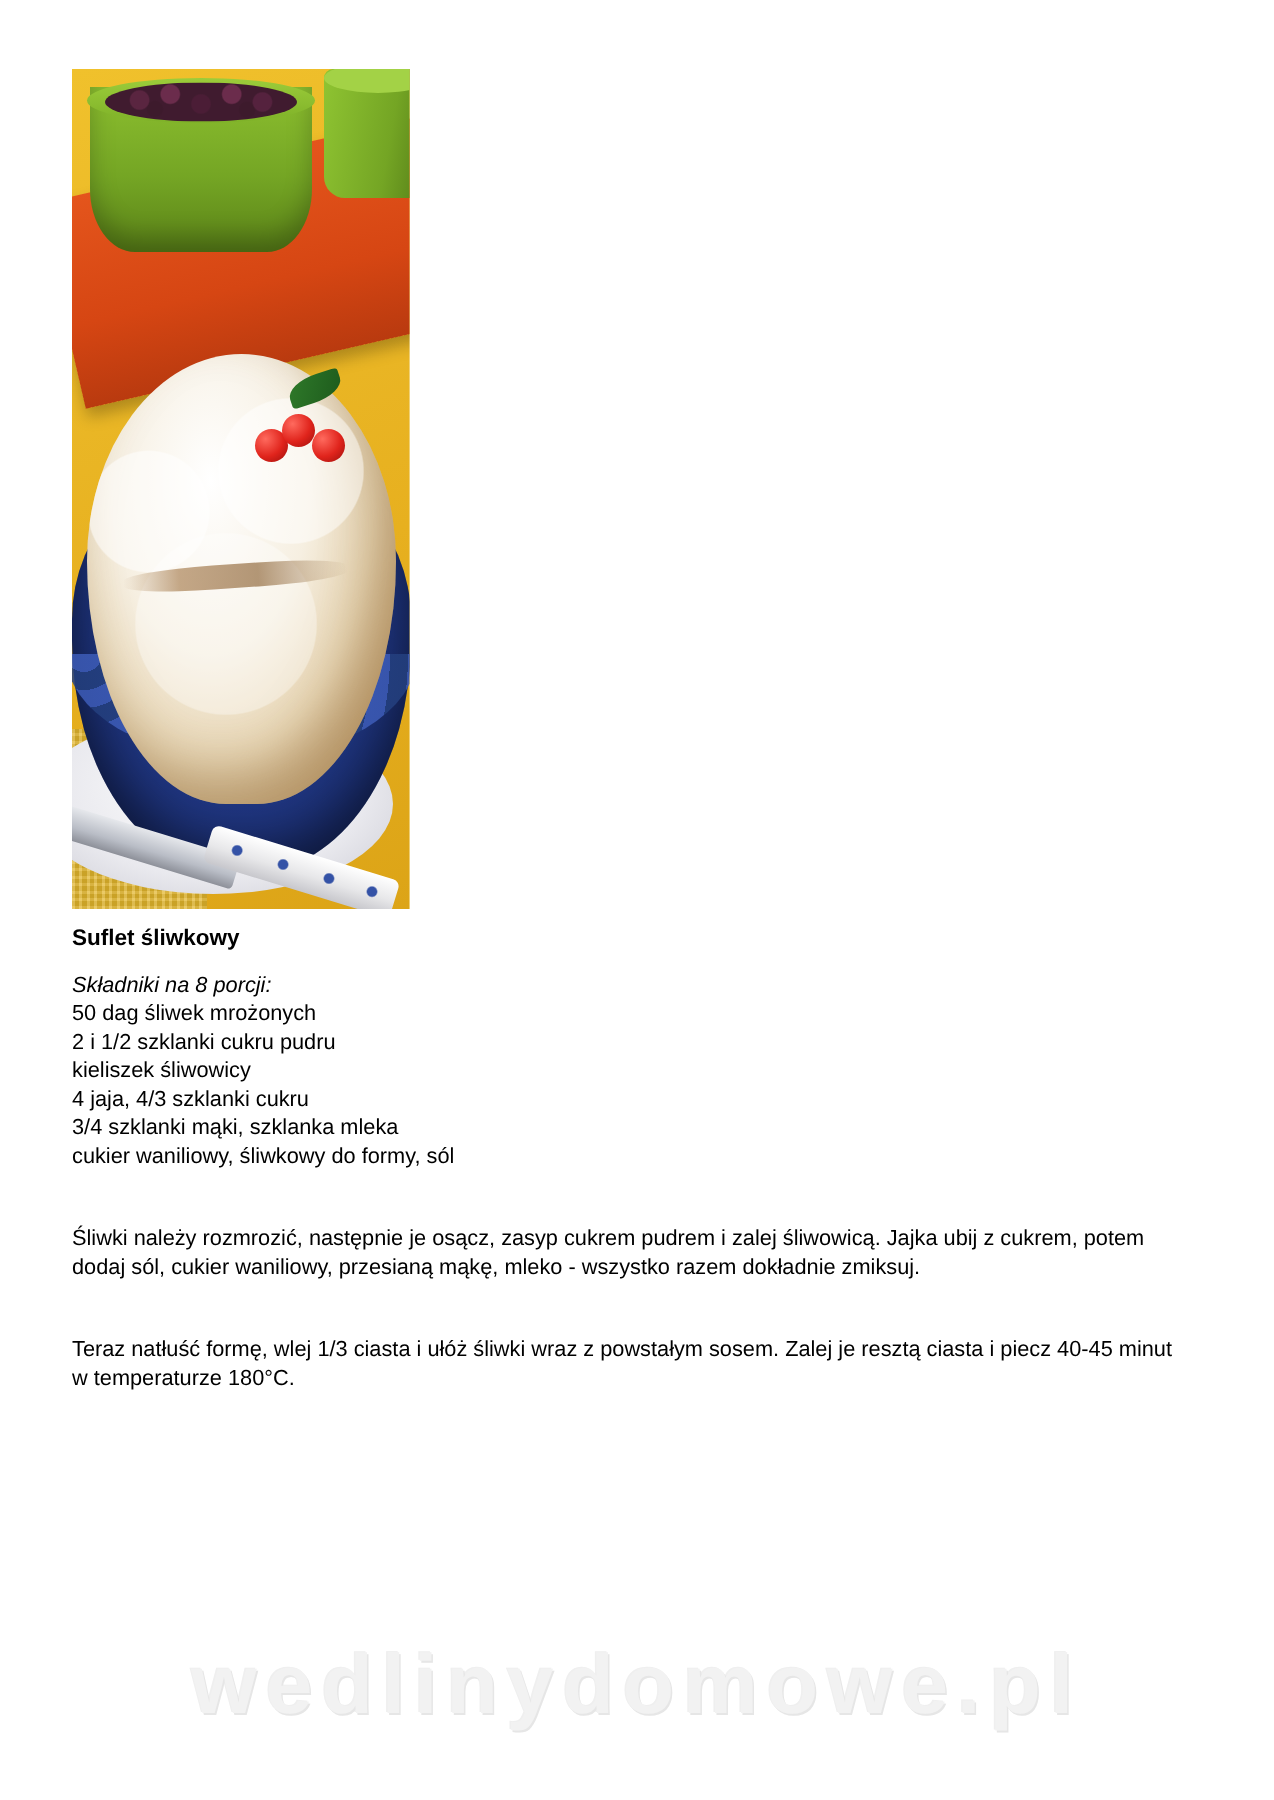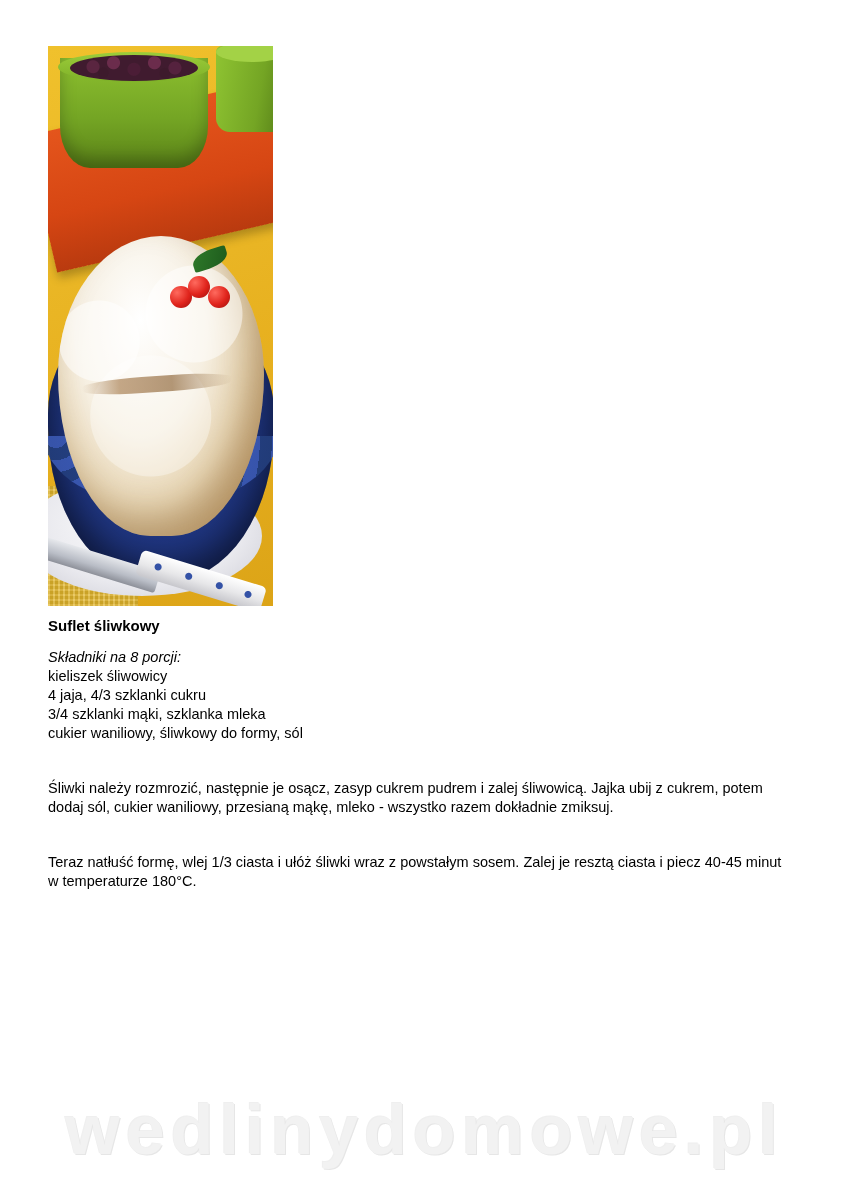--- a/index.html
+++ b/index.html
@@ -237,21 +237,21 @@
     width: 745px;
   }
 
   
   .watermark {
     position: absolute;
     left: 0;
     top: 1090px;
     width: 849px;
     text-align: center;
-    font-size: 70px;
+    font-size: 56px;
     font-weight: bold;
     letter-spacing: 6px;
     color: #f2f2f2;
     text-shadow:
       1px 1px 0 #e6e6e6,
       -1px -1px 0 #efefef;
     user-select: none;
   }
 </style>
 </head>
@@ -284,20 +284,22 @@
       </div>
       <div class="knife-blade"></div>
       <div class="knife-handle"></div>
       <div class="knife-dots"></div>
     </div>
 
     <h1 class="recipe-title">Suflet śliwkowy</h1>
 
     <div class="ingredients">
       <div class="ing-head">Składniki na 8 porcji:</div>
+      <div>50 dag śliwek mrożonych</div>
+      <div>2 i 1/2 szklanki cukru pudru</div>
       <div>kieliszek śliwowicy</div>
       <div>4 jaja, 4/3 szklanki cukru</div>
       <div>3/4 szklanki mąki, szklanka mleka</div>
       <div>cukier waniliowy, śliwkowy do formy, sól</div>
     </div>
 
     <p class="para">Śliwki należy rozmrozić, następnie je osącz, zasyp cukrem pudrem i zalej śliwowicą. Jajka ubij z cukrem, potem dodaj sól, cukier waniliowy, przesianą mąkę, mleko - wszystko razem dokładnie zmiksuj.</p>
     <p class="para">Teraz natłuść formę, wlej 1/3 ciasta i ułóż śliwki wraz z powstałym sosem. Zalej je resztą ciasta i piecz 40-45 minut w temperaturze 180°C.</p>
 
   </div>

